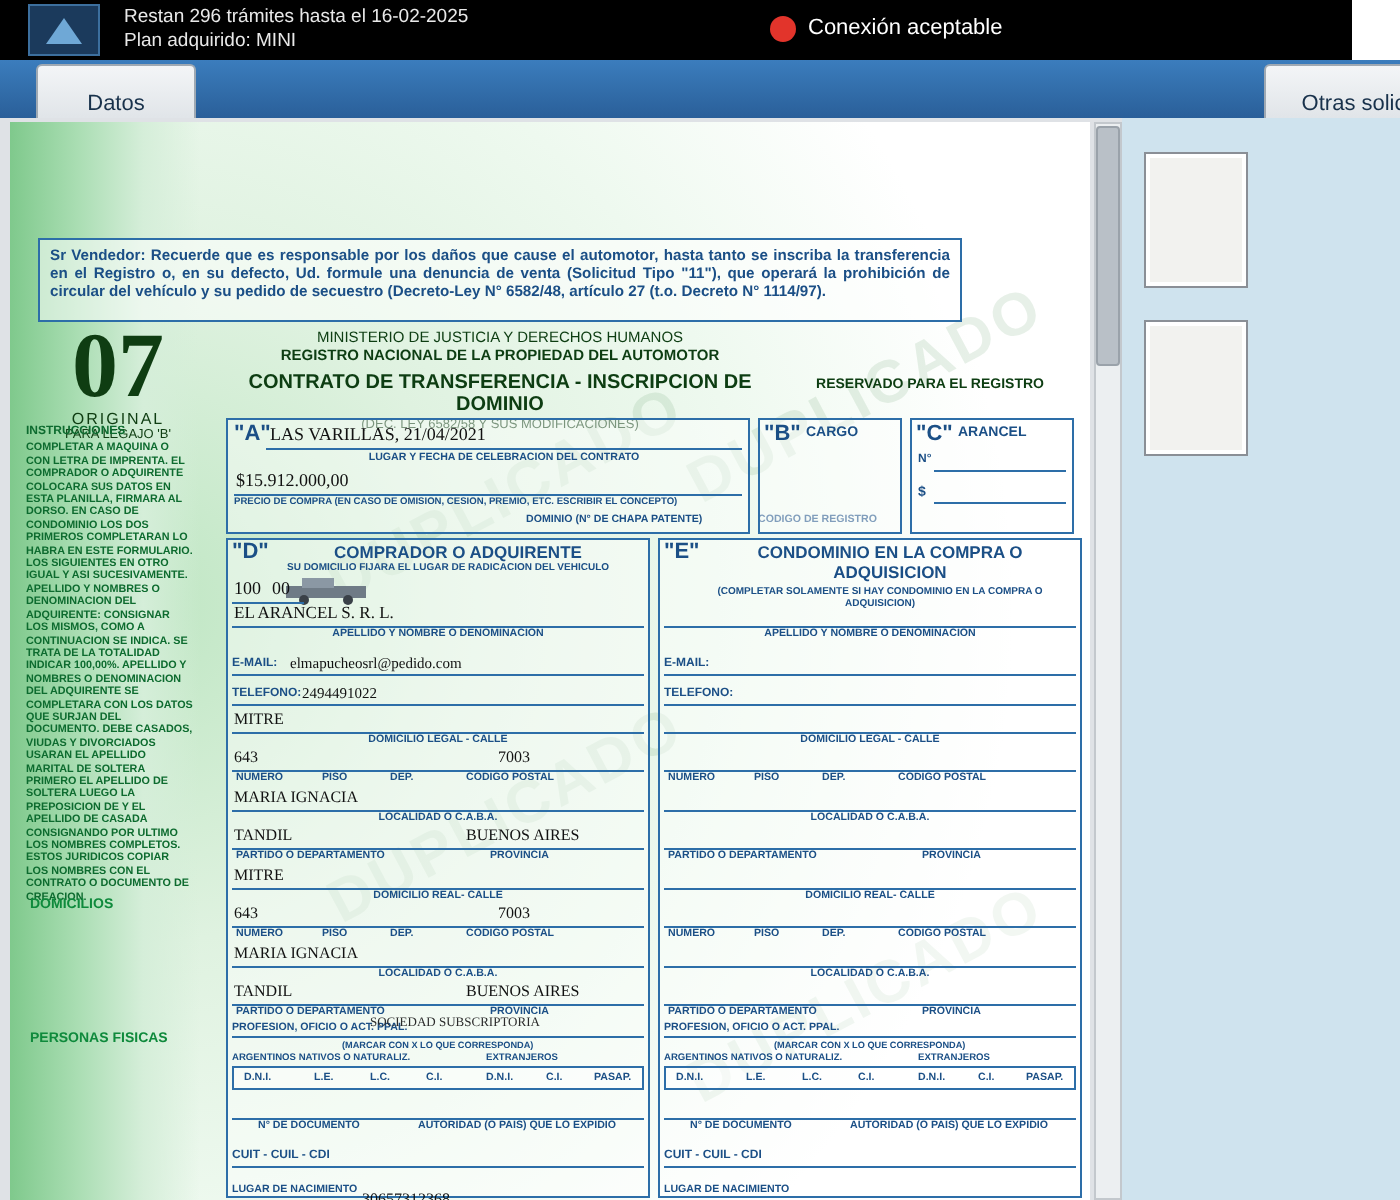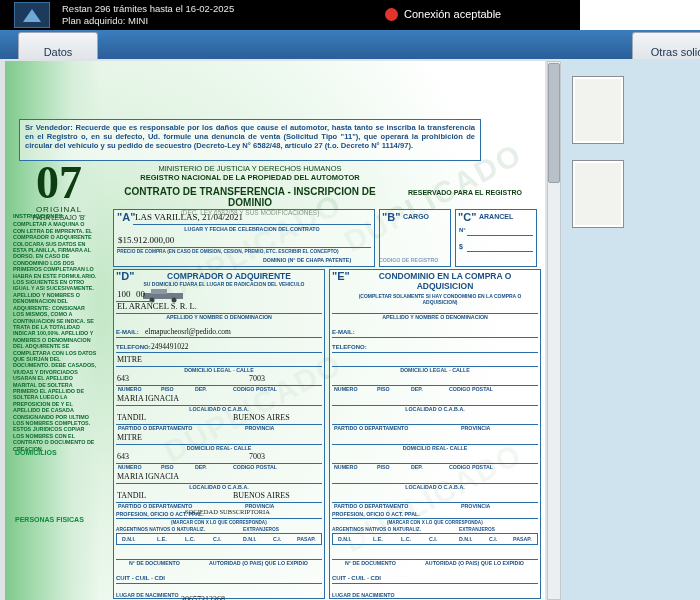--- a/index.html
+++ b/index.html
@@ -7,21 +7,21 @@
     margin: 0; padding: 0;
     width: 700px; height: 600px;
     overflow: hidden;
     font-family: "Liberation Sans", sans-serif;
     background: #ffffff;
   }
   #app { position: relative; width: 700px; height: 600px; overflow: hidden; background:#fff; }
 
   
   .topbar {
-    position: absolute; left:0; top:0; width:580px; height:30px;
+    position: absolute; left:0; top:0; width:676px; height:30px;
     background:#000; color:#fff;
   }
   .logo-box {
     position:absolute; left:14px; top:2px; width:36px; height:26px;
     background:#1b3a5c; border:1px solid #3c6f9e;
     display:flex; align-items:center; justify-content:center;
   }
   .logo-tri { width:0;height:0;border-left:9px solid transparent;border-right:9px solid transparent;border-bottom:13px solid #6fa8d6; }
   .top-lines { position:absolute; left:62px; top:3px; font-size:9.5px; line-height:12px; color:#e9e9e9; }
   .top-lines div { white-space:nowrap; }

